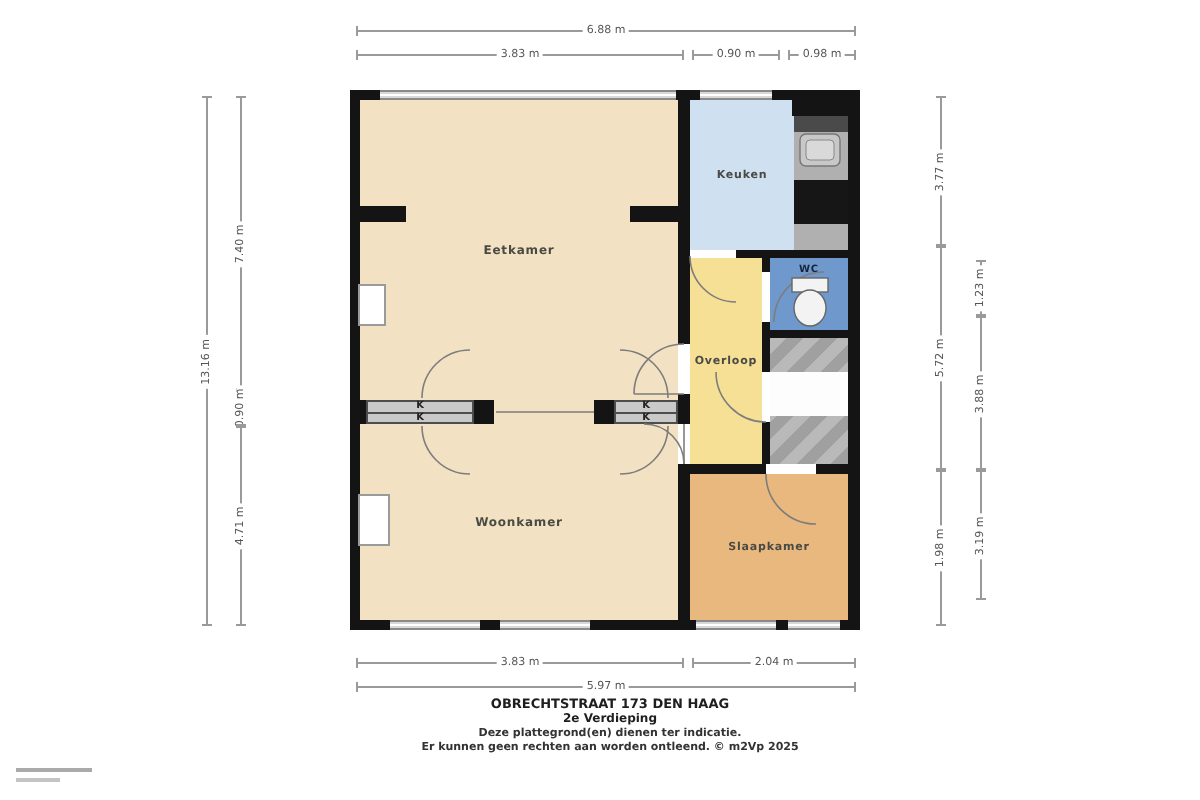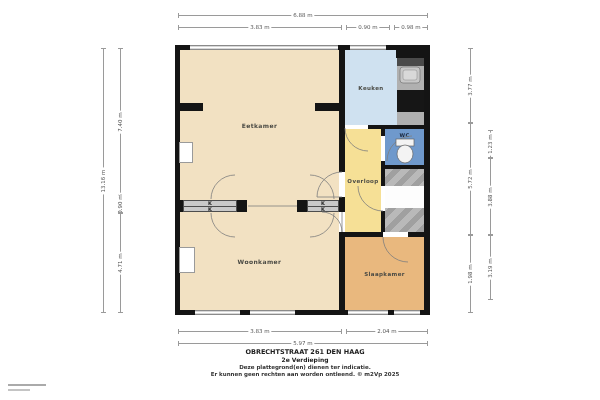--- a/index.html
+++ b/index.html
@@ -208,21 +208,21 @@
     <span class="dim-label">1.23 m</span>
   </div>
   <div class="dim-v" style="left:490px;top:158px;height:77px;">
     <span class="dim-label">3.88 m</span>
   </div>
   <div class="dim-v" style="left:490px;top:235px;height:65px;">
     <span class="dim-label">3.19 m</span>
   </div>
 
   <div class="titleblock">
-    <div class="t1">OBRECHTSTRAAT 261 DEN HAAG</div>
+    <div class="t1">OBRECHTSTRAAT 173 DEN HAAG</div>
     <div class="t2">2e Verdieping</div>
     <div class="t3">Deze plattegrond(en) dienen ter indicatie.</div>
     <div class="t3">Er kunnen geen rechten aan worden ontleend. © m2Vp 2025</div>
   </div>
 
   <div class="scalebar" style="left:8px;top:384px;width:38px;height:2px;"></div>
   <div class="scalebar" style="left:8px;top:389px;width:22px;height:2px;background:#c4c4c4;"></div>
 
 </div>
 

